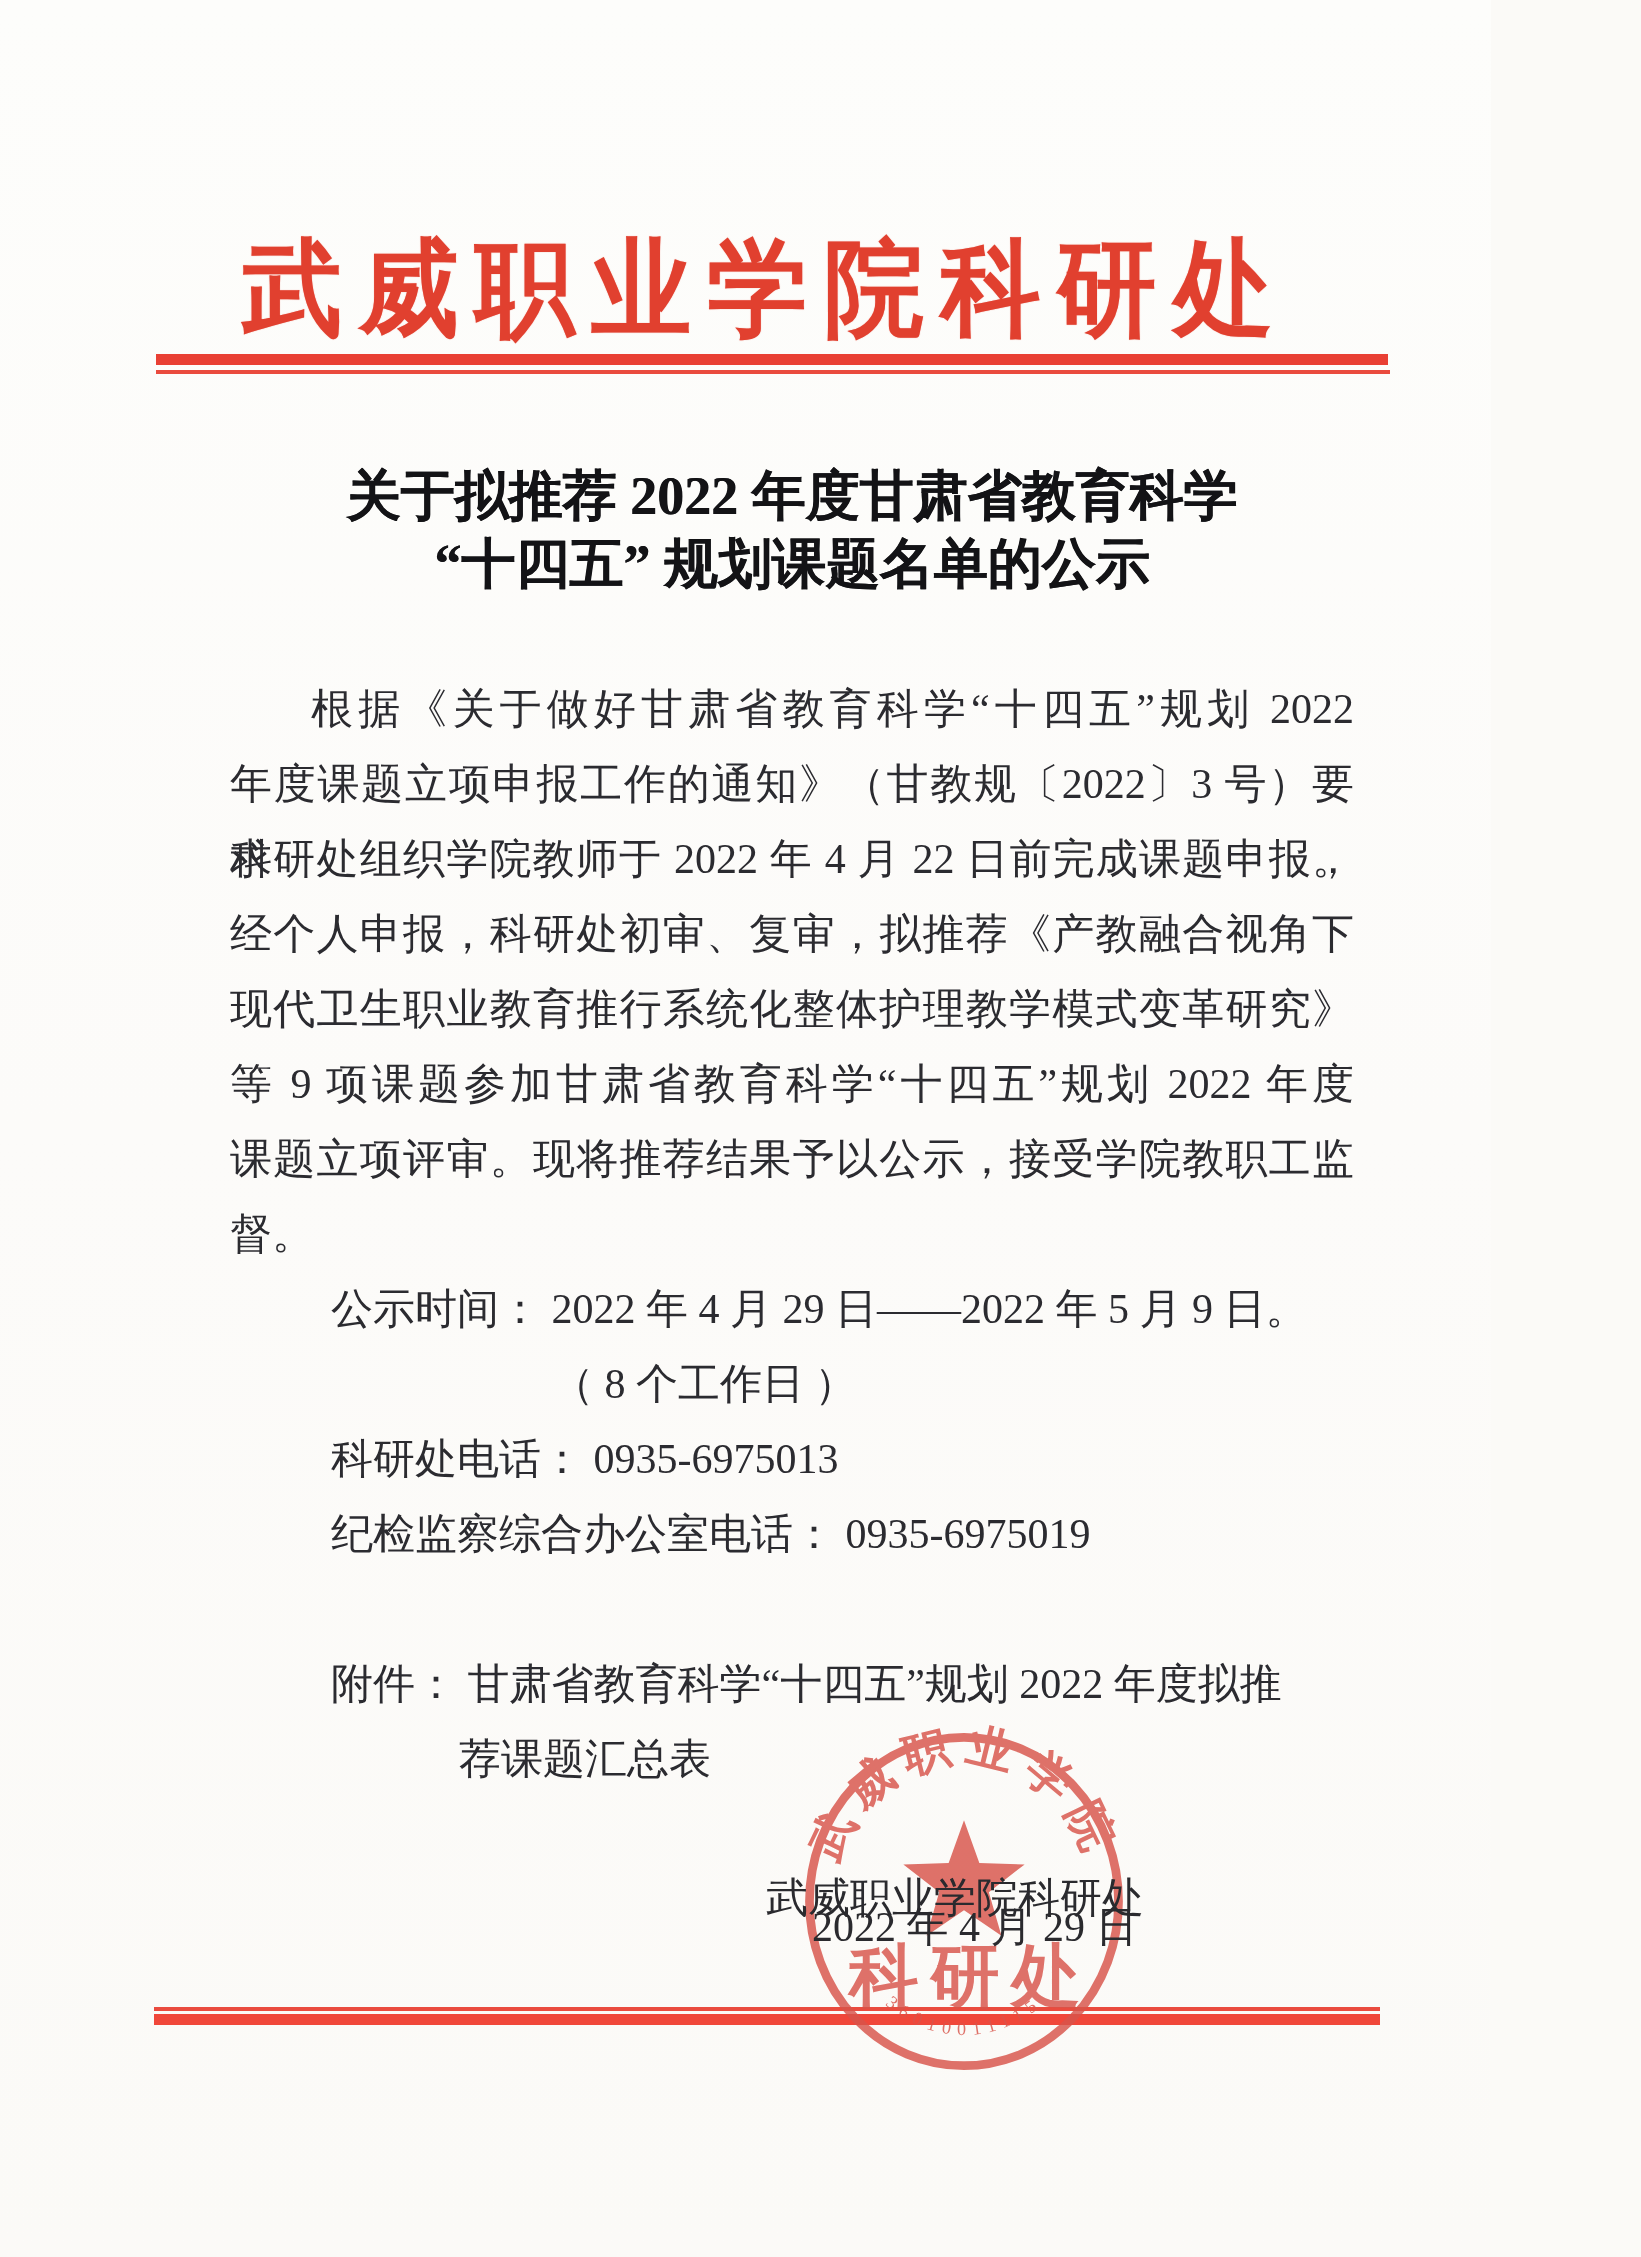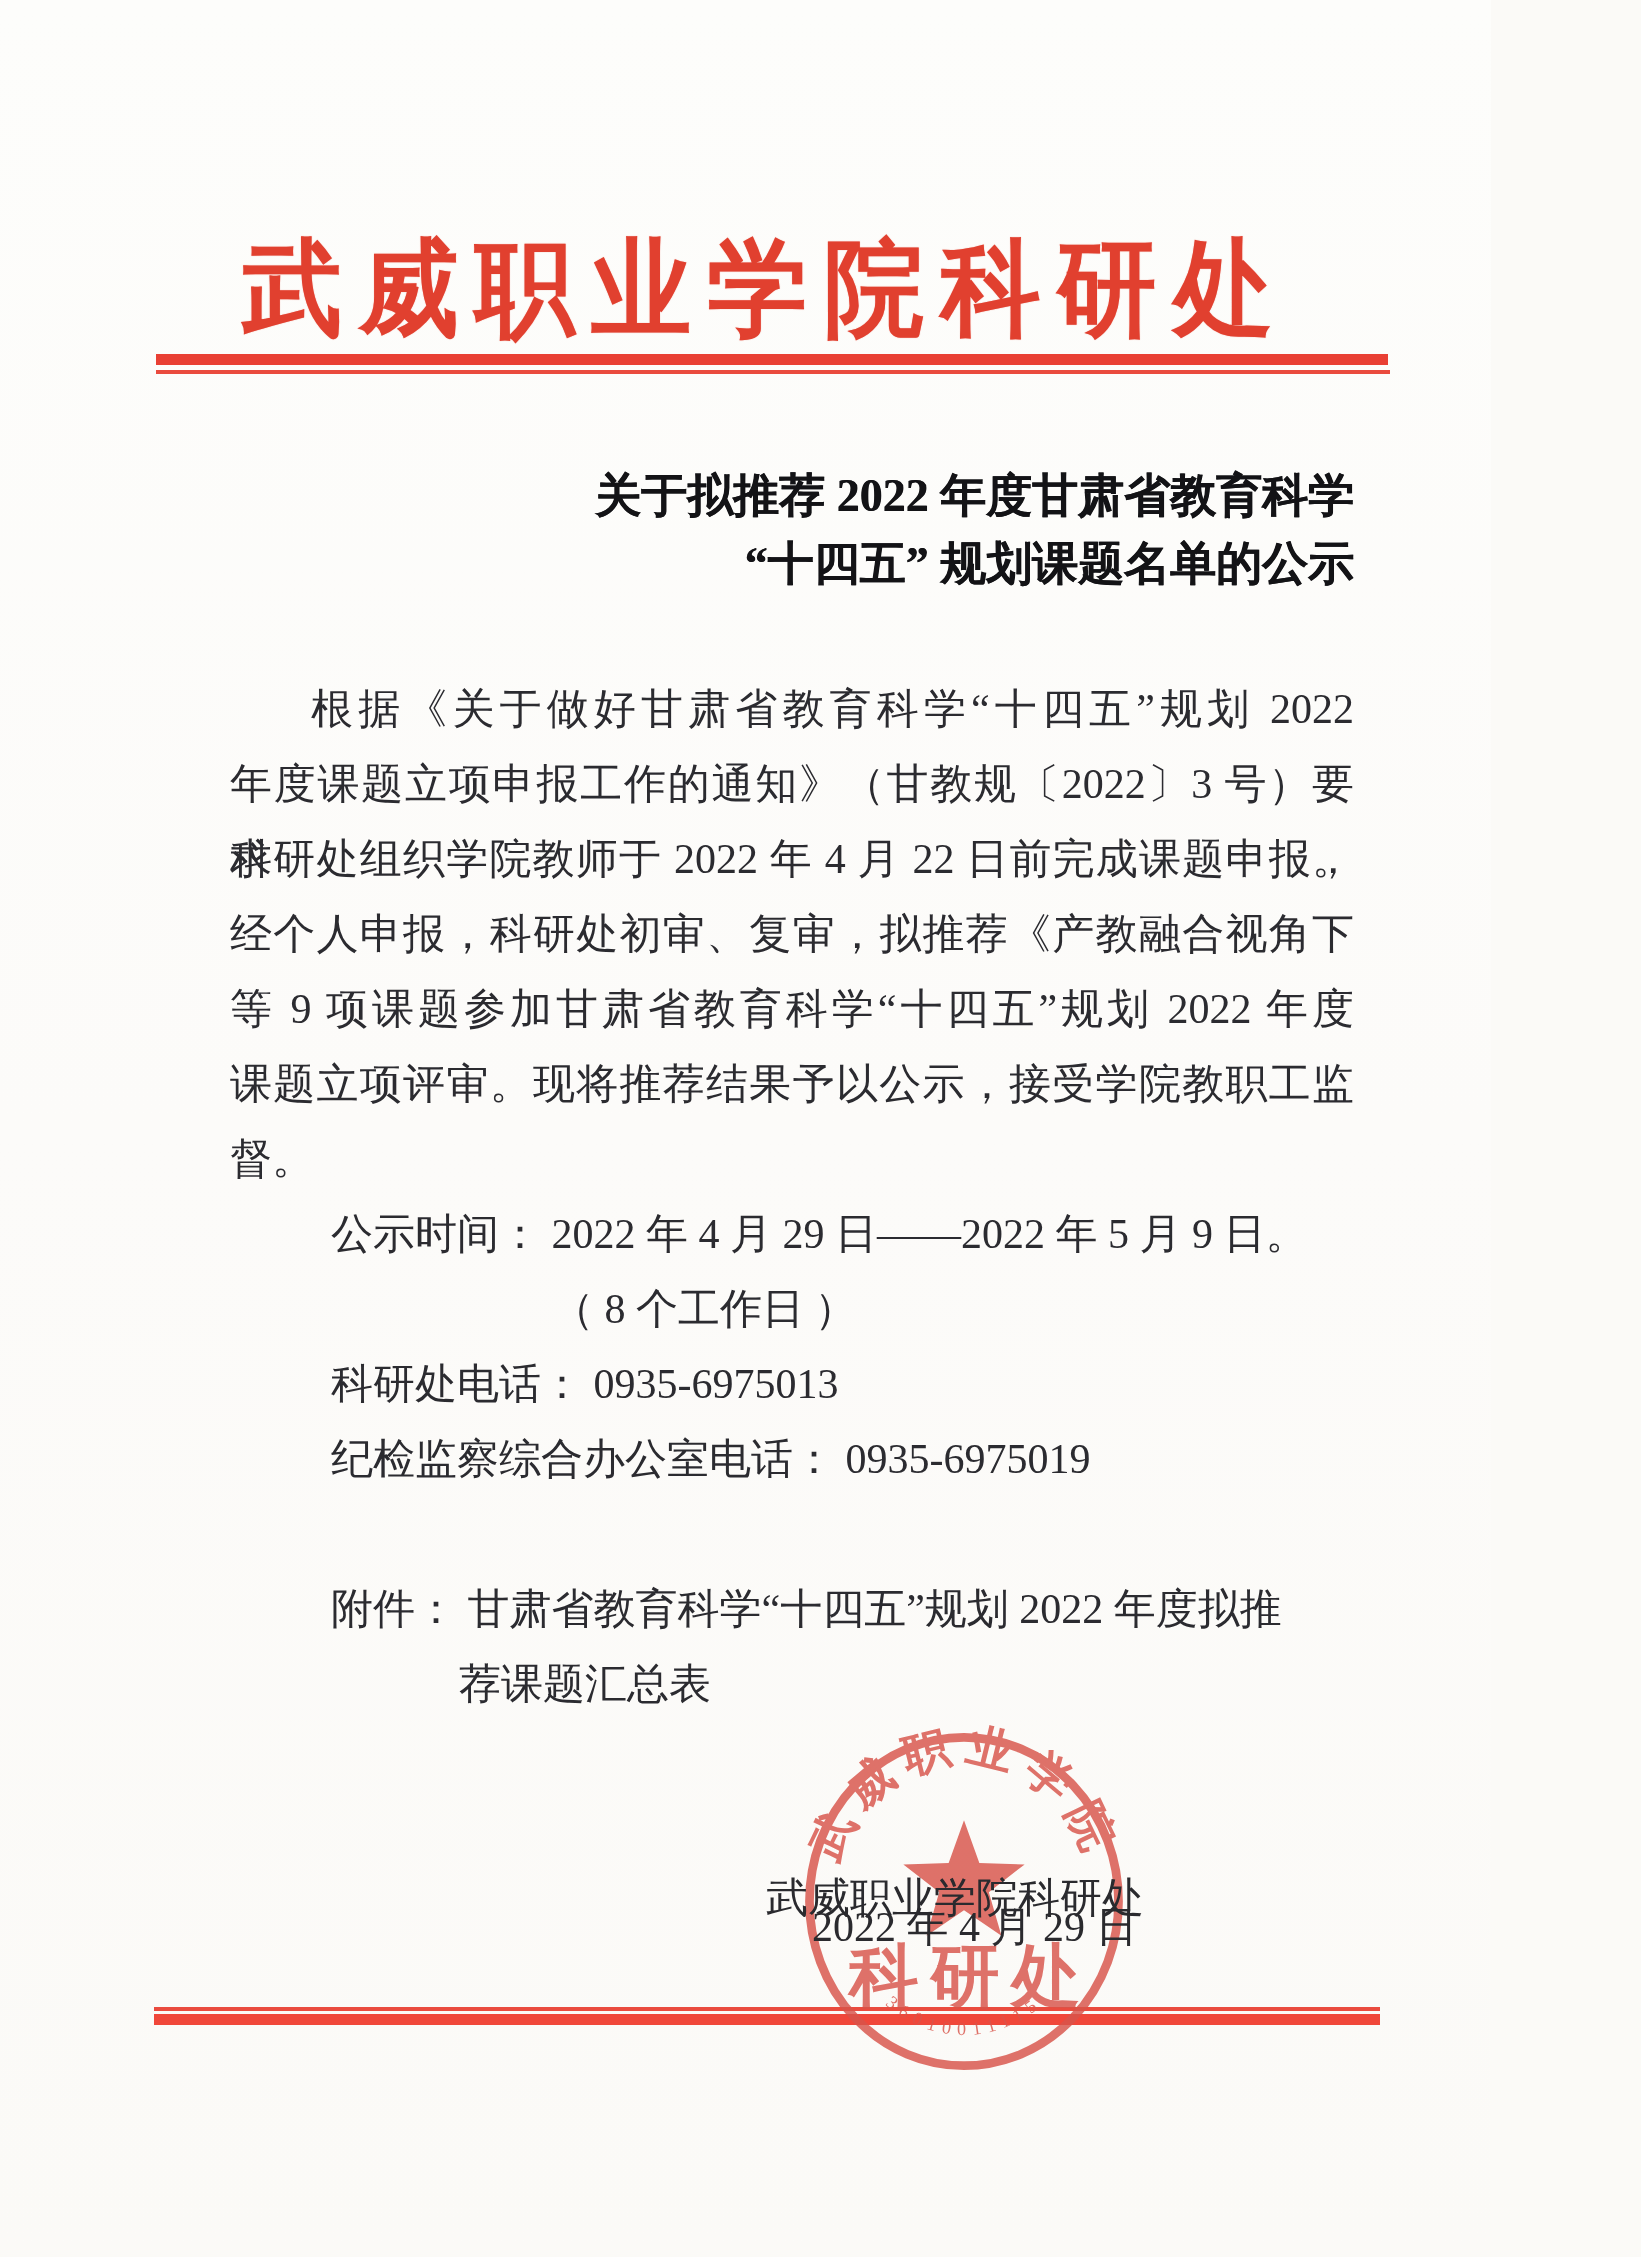--- a/index.html
+++ b/index.html
@@ -22,22 +22,22 @@
     text-shadow:0 0 1px rgba(225,64,47,.55);
   }
   .rule{position:absolute;}
   .rule-top-thick{left:156px;top:354px;width:1232px;height:10.6px;background:#e94034;}
   .rule-top-thin{left:156px;top:370px;width:1234px;height:3.9px;background:#ea4b3e;}
   .rule-bottom-thin{left:154px;top:2007px;width:1226px;height:3.9px;background:#ea4b3e;}
   .rule-bottom-thick{left:154px;top:2014px;width:1226px;height:10.6px;background:#f0473a;}
   
   .doc-title{
     position:absolute;left:230px;top:462px;width:1124px;
-    text-align:right;color:#131316;font-weight:bold;
-    font-size:46px;line-height:68px;white-space:nowrap;
+    text-align:center;color:#131316;font-weight:bold;
+    font-size:54px;line-height:68px;white-space:nowrap;
     text-shadow:0.6px 0 0 #131316;
   }
   
   .body-block{
     position:absolute;left:230px;top:672px;width:1124px;
     font-size:42px;color:#2b2b30;
   }
   .bline{height:75px;line-height:75px;white-space:nowrap;}
   .just{white-space:normal;text-align:justify;text-align-last:justify;}
   .ind1{text-indent:81px;}
@@ -72,20 +72,21 @@
   <div class="doc-title">
     <div>关于拟推荐 2022 年度甘肃省教育科学</div>
     <div>“十四五” 规划课题名单的公示</div>
   </div>
 
   <div class="body-block">
     <div class="bline just ind1">根据《关于做好甘肃省教育科学“十四五”规划 2022</div>
     <div class="bline just">年度课题立项申报工作的通知》（甘教规〔2022〕3 号）要求，</div>
     <div class="bline just">科研处组织学院教师于 2022 年 4 月 22 日前完成课题申报。</div>
     <div class="bline just">经个人申报，科研处初审、复审，拟推荐《产教融合视角下</div>
+    <div class="bline just">现代卫生职业教育推行系统化整体护理教学模式变革研究》</div>
     <div class="bline just">等 9 项课题参加甘肃省教育科学“十四五”规划 2022 年度</div>
     <div class="bline just">课题立项评审。现将推荐结果予以公示，接受学院教职工监</div>
     <div class="bline">督。</div>
     <div class="bline ind2">公示时间： 2022 年 4 月 29 日——2022 年 5 月 9 日。</div>
     <div class="bline ind3">（ 8 个工作日 ）</div>
     <div class="bline ind2">科研处电话： 0935-6975013</div>
     <div class="bline ind2">纪检监察综合办公室电话： 0935-6975019</div>
     <div class="bline blankline"></div>
     <div class="bline ind2">附件： 甘肃省教育科学“十四五”规划 2022 年度拟推</div>
     <div class="bline ind4">荐课题汇总表</div>

